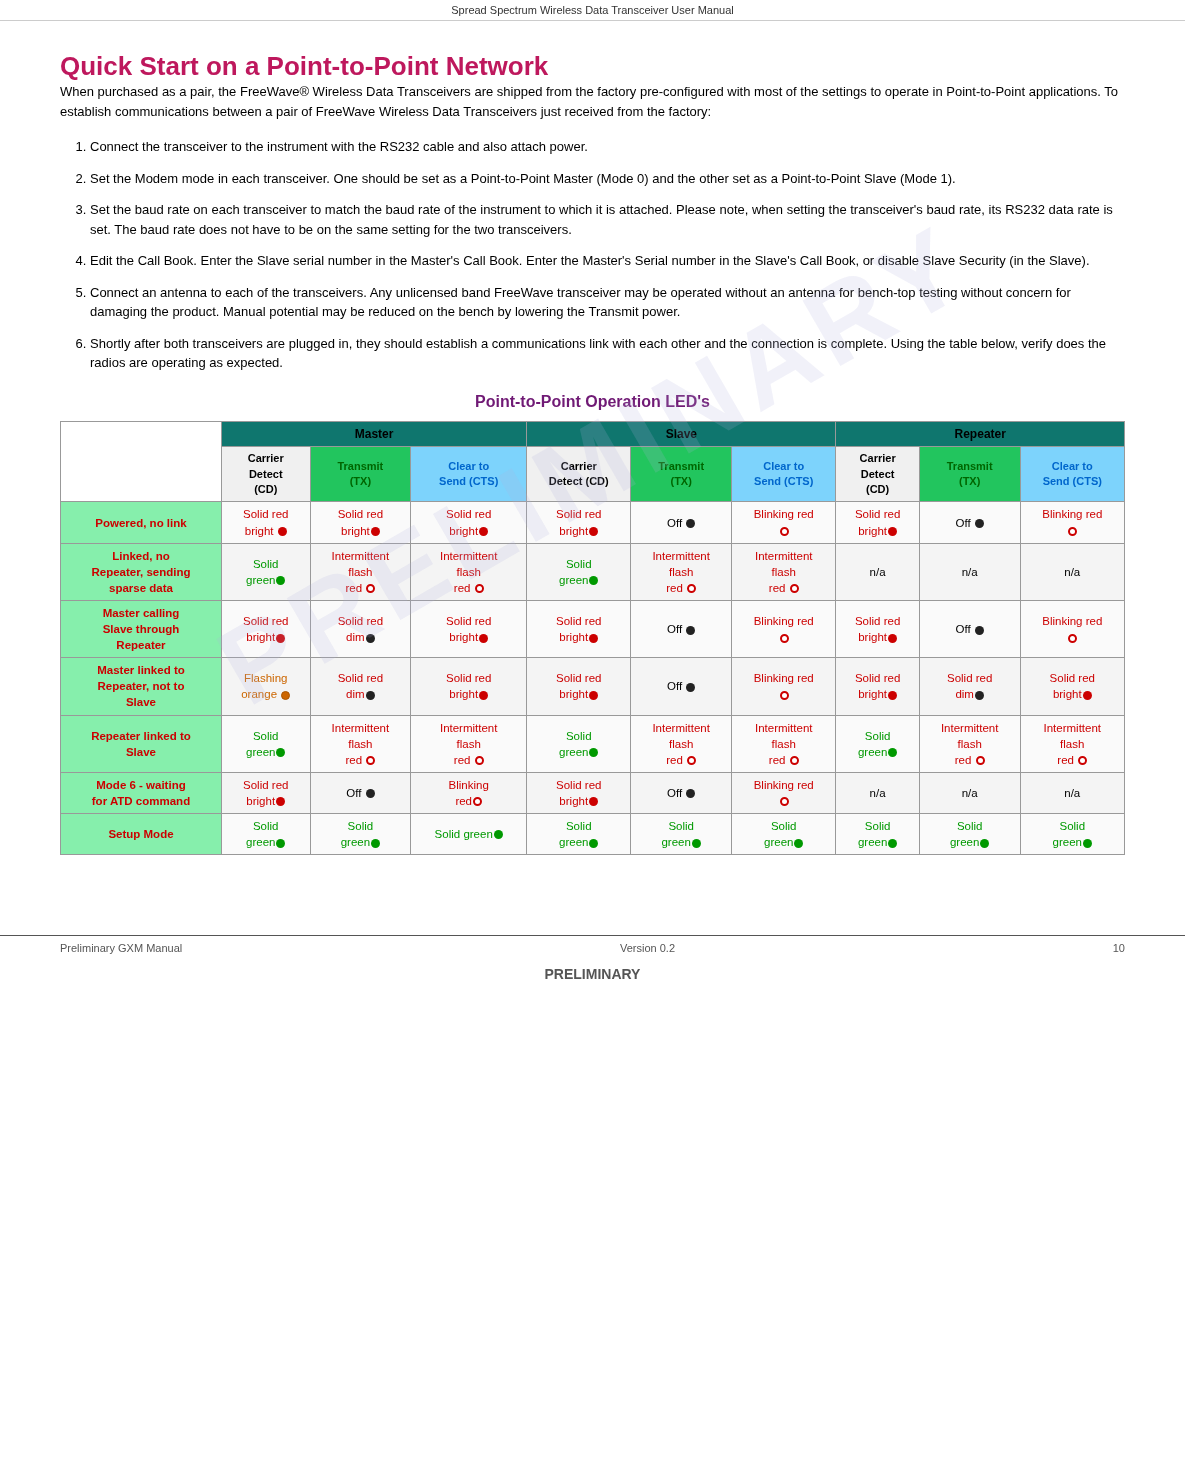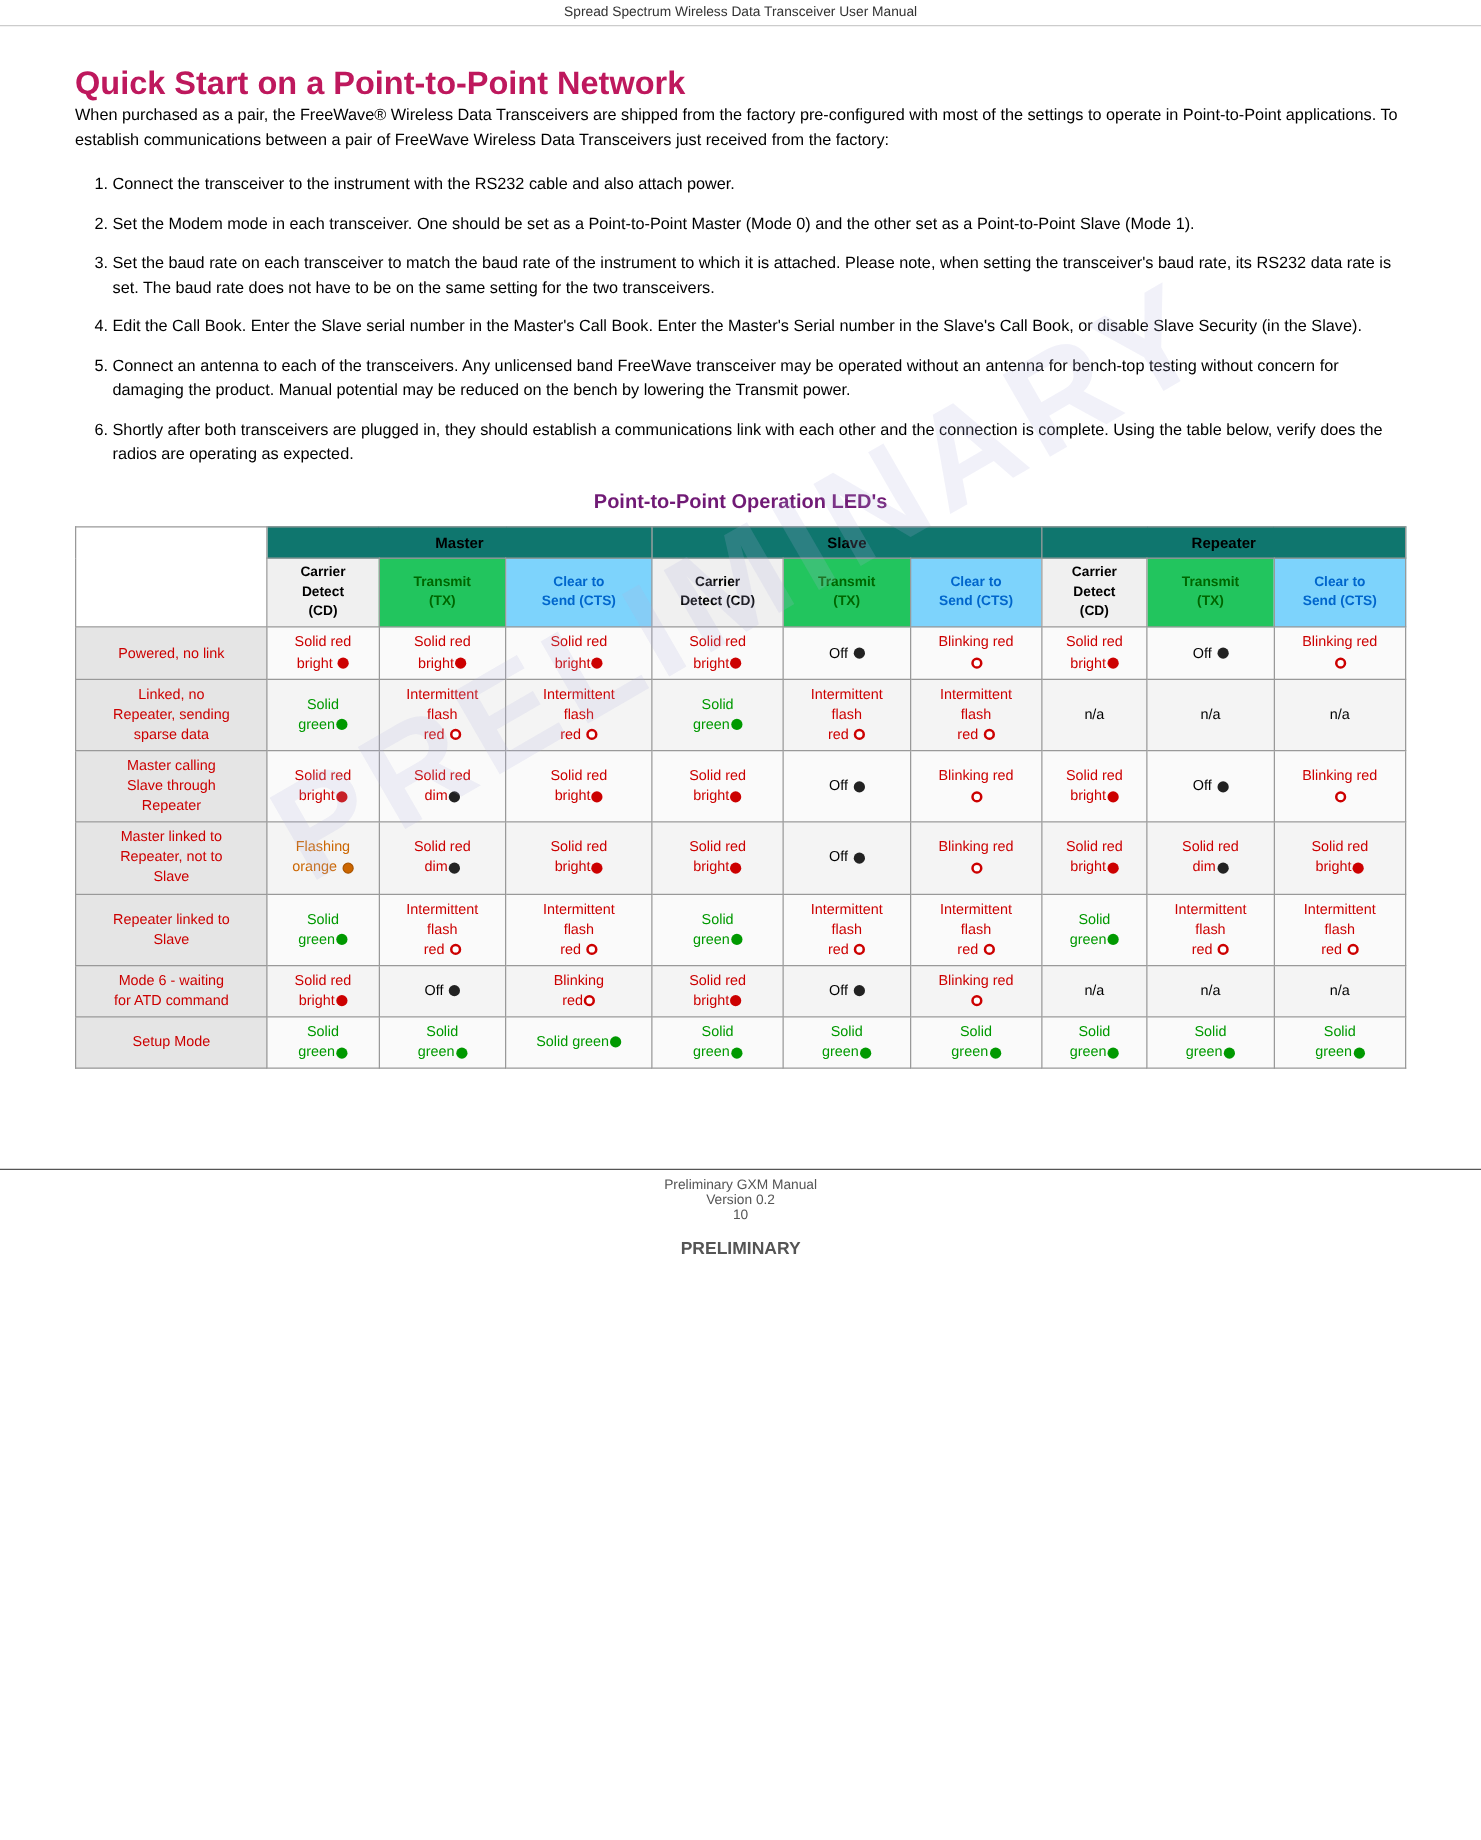--- a/index.html
+++ b/index.html
@@ -72,44 +72,43 @@
     table.led-table .col-header {
       font-size: 11px;
       font-weight: bold;
       vertical-align: middle;
     }
     table.led-table .col-header.carrier { color: #000; background: #f0f0f0; }
     table.led-table .col-header.transmit { color: #006600; background: #22c55e; }
     table.led-table .col-header.clearto { color: #0066cc; background: #7dd3fc; }
     table.led-table .condition-col {
       color: #cc0000;
-      font-weight: normal;
-      text-align: center;
-      background: #e5e5e5;
+      font-weight: bold;
+      text-align: center;
+      background: #86efac;
     }
     table.led-table tbody tr:nth-child(odd) { background: #fafafa; }
     table.led-table tbody tr:nth-child(even) { background: #f4f4f4; }
     .led-red { color: #cc0000; }
     .led-green { color: #009900; }
     .led-orange { color: #cc6600; }
     .dot-red { display: inline-block; width: 9px; height: 9px; border-radius: 50%; background: #cc0000; vertical-align: middle; margin-left: 1px; }
     .dot-green { display: inline-block; width: 9px; height: 9px; border-radius: 50%; background: #009900; vertical-align: middle; margin-left: 1px; }
     .dot-orange { display: inline-block; width: 9px; height: 9px; border-radius: 50%; background: #cc6600; vertical-align: middle; margin-left: 1px; border: 1px solid #aa5500; }
     .dot-outline-red { display: inline-block; width: 9px; height: 9px; border-radius: 50%; background: #fff; border: 2px solid #cc0000; vertical-align: middle; margin-left: 1px; }
     .dot-black { display: inline-block; width: 9px; height: 9px; border-radius: 50%; background: #222; vertical-align: middle; margin-left: 1px; }
     .footer-bar {
       border-top: 1px solid #555;
       display: flex;
       justify-content: space-between;
       align-items: center;
       padding: 6px 60px;
       font-size: 11px;
       color: #555;
       margin-top: 20px;
-      flex-direction: column;
     }
     .footer-preliminary {
       text-align: center;
       font-size: 14px;
       font-weight: bold;
       color: #555;
       padding: 6px 0 10px;
     }
     .watermark {
       position: absolute;

